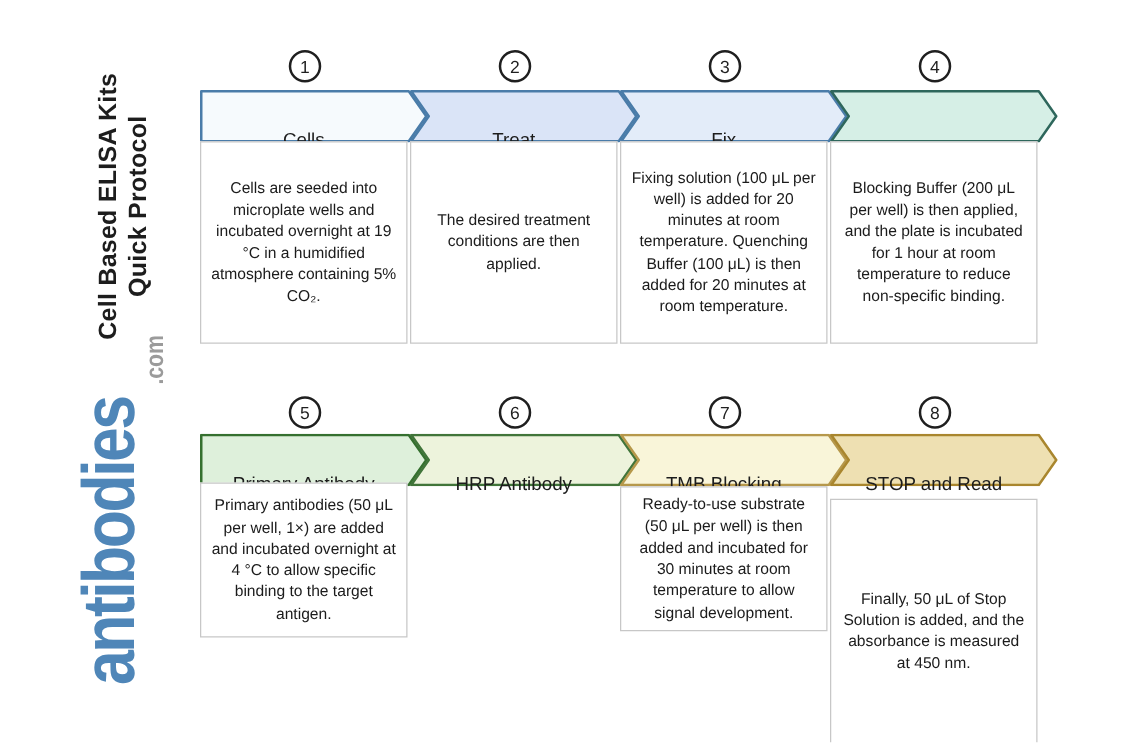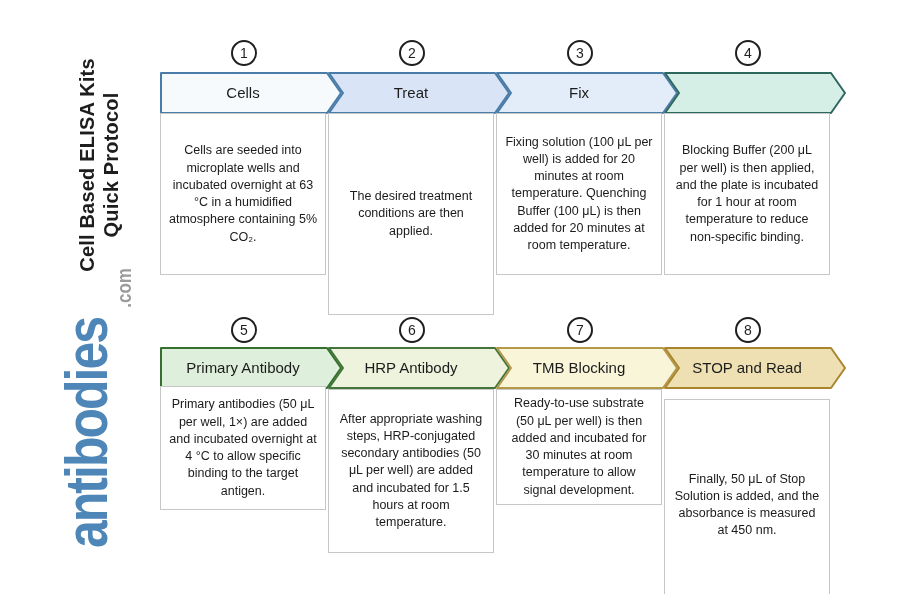--- a/index.html
+++ b/index.html
@@ -28,21 +28,21 @@
   }
   
   .num{
     position:absolute;width:26px;height:26px;border:2px solid #1f1f1f;border-radius:50%;
     background:#fff;display:flex;align-items:center;justify-content:center;
     font-size:14px;color:#1f1f1f;box-sizing:border-box;
   }
   .arrows{position:absolute;left:160px;width:690px;height:42px;}
   .arrow-label{
     position:absolute;width:166px;height:40px;display:flex;align-items:center;justify-content:center;
-    font-size:15px;color:#1c1c1c;
+    font-size:15px;color:#1c1c1c;margin-top:20px;
   }
   .desc{
     position:absolute;width:166px;background:#ffffff;border:1.5px solid #c7c7c7;
     box-sizing:border-box;display:flex;align-items:center;justify-content:center;
   }
   .desc p{
     margin:0;padding:0 8px;text-align:center;font-size:12.5px;line-height:1.38;color:#1b1b1b;
   }
 </style>
 </head>
@@ -78,23 +78,23 @@
     <polygon points="169,1 335,1 349,21 335,41 169,41 183,21" stroke-width="2" stroke-linejoin="round" fill="#dae4f7" stroke="#4a7ca9"></polygon>
     <polygon points="337,1 503,1 517,21 503,41 337,41 351,21" stroke-width="2" stroke-linejoin="round" fill="#e3ecf9" stroke="#4a7ca9"></polygon>
     <polygon points="505,1 671,1 685,21 671,41 505,41 519,21" stroke-width="2" stroke-linejoin="round" fill="#d6efe6" stroke="#2e675c"></polygon>
   </svg>
 
   <div class="arrow-label" style="left:160px;top:72px">Cells</div>
   <div class="arrow-label" style="left:328px;top:72px">Treat</div>
   <div class="arrow-label" style="left:496px;top:72px">Fix</div>
 
   <div class="desc" style="left:160px;top:113px;height:162px">
-    <p>Cells are seeded into microplate wells and incubated overnight at 63 °C in a humidified atmosphere containing 5% CO₂.</p>
+    <p>Cells are seeded into microplate wells and incubated overnight at 19 °C in a humidified atmosphere containing 5% CO₂.</p>
     </div>
-  <div class="desc" style="left:328px;top:113px;height:202px">
+  <div class="desc" style="left:328px;top:113px;height:162px">
     <p>The desired treatment conditions are then applied.</p>
     </div>
   <div class="desc" style="left:496px;top:113px;height:162px">
     <p>Fixing solution (100 μL per well) is added for 20 minutes at room temperature. Quenching Buffer (100 μL) is then added for 20 minutes at room temperature.</p>
     </div>
   <div class="desc" style="left:664px;top:113px;height:162px">
     <p>Blocking Buffer (200 μL per well) is then applied, and the plate is incubated for 1 hour at room temperature to reduce non-specific binding.</p>
     </div>
 
   <div class="num" style="left:231px;top:317px">
@@ -118,23 +118,20 @@
   </svg>
 
   <div class="arrow-label" style="left:160px;top:347px">Primary Antibody</div>
   <div class="arrow-label" style="left:328px;top:347px">HRP Antibody</div>
   <div class="arrow-label" style="left:496px;top:347px">TMB Blocking</div>
   <div class="arrow-label" style="left:664px;top:347px">STOP and Read</div>
 
   <div class="desc" style="left:160px;top:386px;height:124px">
     <p>Primary antibodies (50 μL per well, 1×) are added and incubated overnight at 4 °C to allow specific binding to the target antigen.</p>
     </div>
-  <div class="desc" style="left:328px;top:389px;height:164px">
-    <p>After appropriate washing steps, HRP-conjugated secondary antibodies (50 μL per well) are added and incubated for 1.5 hours at room temperature.</p>
-    </div>
   <div class="desc" style="left:496px;top:389px;height:116px">
     <p>Ready-to-use substrate (50 μL per well) is then added and incubated for 30 minutes at room temperature to allow signal development.</p>
     </div>
   <div class="desc" style="left:664px;top:399px;height:212px">
     <p>Finally, 50 μL of Stop Solution is added, and the absorbance is measured at 450 nm.</p>
     </div>
 
 </div>
 
 </body></html>

